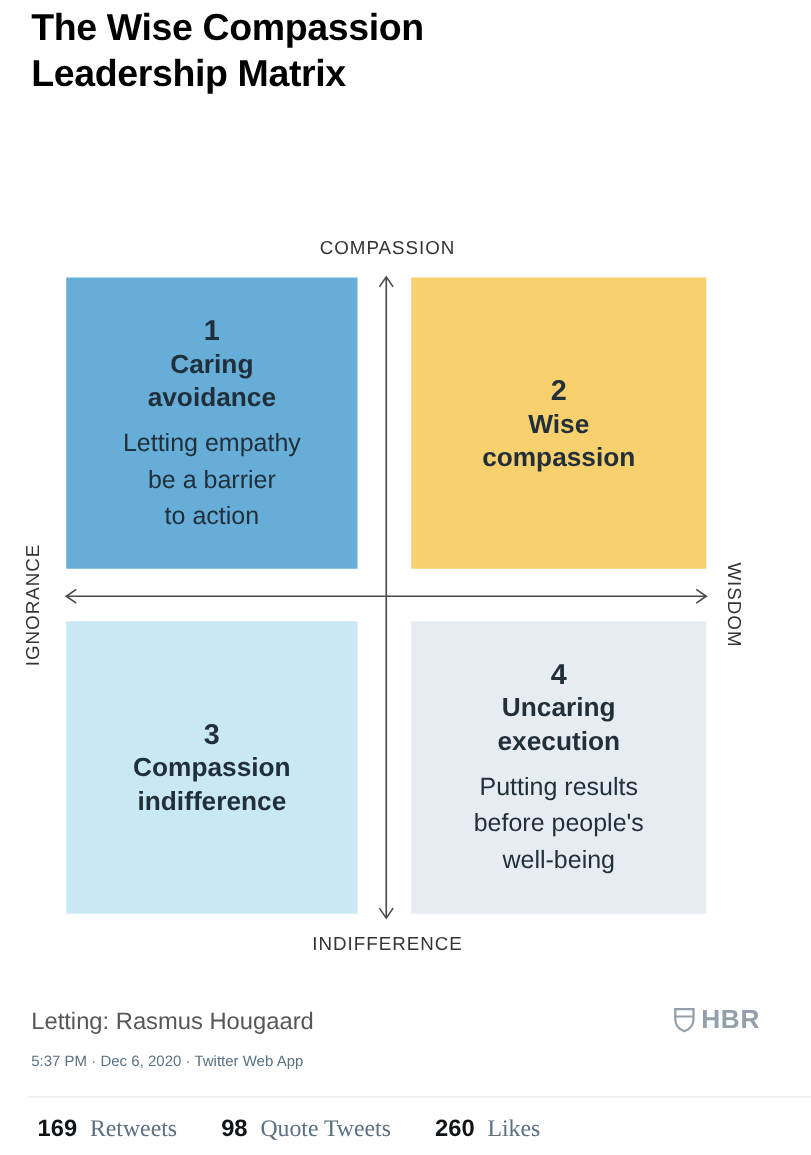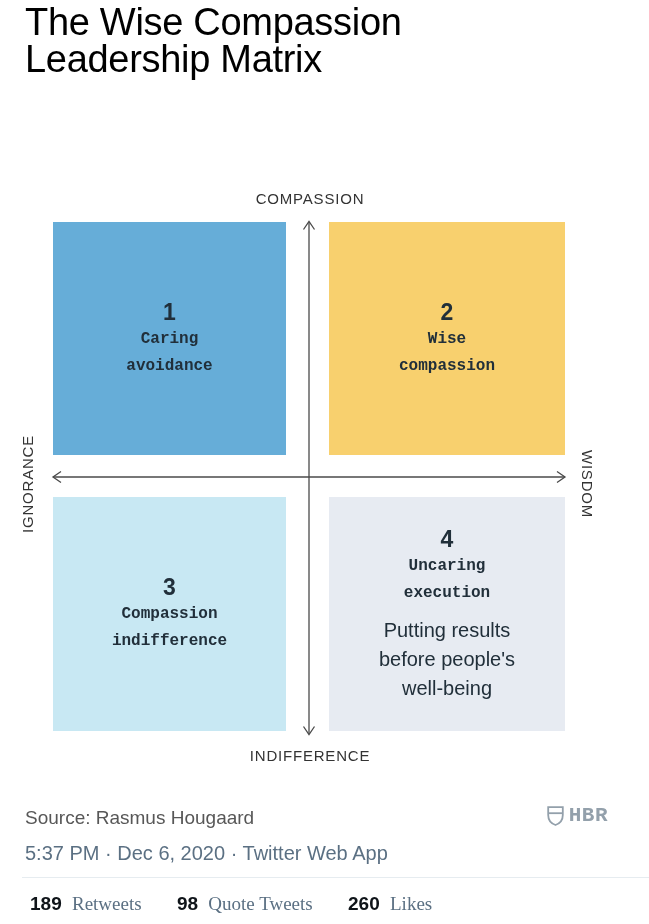--- a/index.html
+++ b/index.html
@@ -3,21 +3,21 @@
 <meta charset="utf-8">
 <style>
   * { margin:0; padding:0; box-sizing:border-box; }
   body { background:#fff; font-family:"Liberation Sans", sans-serif; }
   .card {
     position:relative; width:649px; height:924px; background:#fff;
     overflow:hidden; font-family:"Liberation Sans", sans-serif;
   }
   .page-title {
     position:absolute; left:25px; top:4px;
-    font-size:38px; font-weight:normal; line-height:37px;
+    font-size:30px; font-weight:bold; line-height:37px;
     letter-spacing:-0.3px; color:var(--title-text,#000);
     white-space:pre-line;
   }
   .subtitle {
     position:absolute; left:25px; top:93px;
     font-size:22px; line-height:31px; color:var(--subtitle-text,#151515);
     white-space:pre-line;
   }
   .axis-label {
     position:absolute; font-size:15px; letter-spacing:0.8px;
@@ -30,38 +30,38 @@
   .quad {
     position:absolute; display:flex; flex-direction:column;
     align-items:center; justify-content:center; text-align:center;
     color:var(--quadrant-text,#212F3A); padding:6px;
   }
   .q1 { left:53px;  top:222px; width:233px; height:233px; background:var(--q1-bg,#66ADD8); }
   .q2 { left:329px; top:222px; width:236px; height:233px; background:var(--q2-bg,#F8D06E); }
   .q3 { left:53px;  top:497px; width:233px; height:234px; background:var(--q3-bg,#C8E8F3); }
   .q4 { left:329px; top:497px; width:236px; height:234px; background:var(--q4-bg,#E7EBF2); }
   .q-num   { font-size:23px; font-weight:bold; line-height:28px; }
-  .q-title { font-size:16px; font-weight:bold; line-height:27px; white-space:pre-line;font-family:Liberation Mono, monospace; }
+  .q-title { font-size:21px; font-weight:bold; line-height:27px; white-space:pre-line; }
   .q-desc  { font-size:20px; line-height:29px; white-space:pre-line; margin-top:9px; }
   .arrow-svg { position:absolute; }
   .v-arrow { left:298px; top:216px; }
   .h-arrow { left:48px;  top:466px; }
   .source-label {
     position:absolute; left:25px; top:807px;
     font-size:19px; color:var(--source-text,#575757);
   }
   .hbr-logo {
     position:absolute; right:41px; top:804px;
     display:flex; align-items:center; gap:4px;
     color:var(--hbr-logo,#93A0AB);
   }
-  .hbr-text { font-size:21px; font-weight:bold; letter-spacing:0.5px;font-family:Liberation Mono, monospace; }
+  .hbr-text { font-size:21px; font-weight:bold; letter-spacing:0.5px; }
   .timestamp {
     position:absolute; left:25px; top:842px;
-    font-size:20px; color:var(--timestamp-text,#5B7083);text-align:right;
+    font-size:12px; color:var(--timestamp-text,#5B7083);text-align:right;
   }
   .divider {
     position:absolute; left:22px; right:0; top:877px;
     height:1px; background:var(--divider,#E6ECF0);
   }
   .stats { position:absolute; left:30px; top:893px; font-size:19px; }
   .stat-group { display:inline-block; margin-right:30px; cursor:pointer; }
   .stat-value { font-weight:bold; color:var(--stat-number,#0F1419); }
   .stat-label { color:var(--stat-label,#5B7083); margin-left:5px;font-family:Liberation Serif, serif; }
 </style>
@@ -77,20 +77,23 @@
 
     <span class="axis-label axis-top">COMPASSION</span>
     <span class="axis-label axis-bottom">INDIFFERENCE</span>
     <span class="axis-label axis-left">IGNORANCE</span>
     <span class="axis-label axis-right">WISDOM</span>
 
     <div class="quad q1">
       <div class="q-num">1</div>
       <div class="q-title">Caring
 avoidance</div>
+      <div class="q-desc">Letting empathy
+be a barrier
+to action</div>
     </div>
 
     <div class="quad q2">
       <div class="q-num">2</div>
       <div class="q-title">Wise
 compassion</div>
     </div>
 
     <div class="quad q3">
       <div class="q-num">3</div>
@@ -118,39 +121,39 @@
     <svg class="arrow-svg h-arrow" width="522" height="22">
       <g stroke="#4A4A4A" stroke-width="1.3" fill="none">
         <line x1="5" y1="11" x2="517" y2="11"></line>
         <path d="M13,5.5 L5,11 L13,16.5"></path>
         <path d="M509,5.5 L517,11 L509,16.5"></path>
       </g>
     </svg>
 
   </div>
 
-  <div class="source-label">Source: Rasmus Hougaard</div>
+  <div class="source-label">Letting: Rasmus Hougaard</div>
 
   <div class="hbr-logo">
     <svg width="19" height="22" viewBox="0 0 19 22">
       <g stroke="currentColor" stroke-width="1.8" fill="none">
         <path d="M2.2 2.2 H16.8 V10 C16.8 15.8 13 18.8 9.5 20 C6 18.8 2.2 15.8 2.2 10 Z"></path>
         <line x1="2.2" y1="8.2" x2="16.8" y2="8.2"></line>
       </g>
     </svg>
     <span class="hbr-text">HBR</span>
   </div>
 
   <div class="timestamp">5:37 PM · Dec 6, 2020 · Twitter Web App</div>
 
   <div class="divider"></div>
 
   <div class="stats">
     <span class="stat-group">
-      <span class="stat-value">189</span>
+      <span class="stat-value">169</span>
       <span class="stat-label">Retweets</span>
     </span>
     <span class="stat-group">
       <span class="stat-value">98</span>
       <span class="stat-label">Quote Tweets</span>
     </span>
     <span class="stat-group">
       <span class="stat-value">260</span>
       <span class="stat-label">Likes</span>
     </span>

